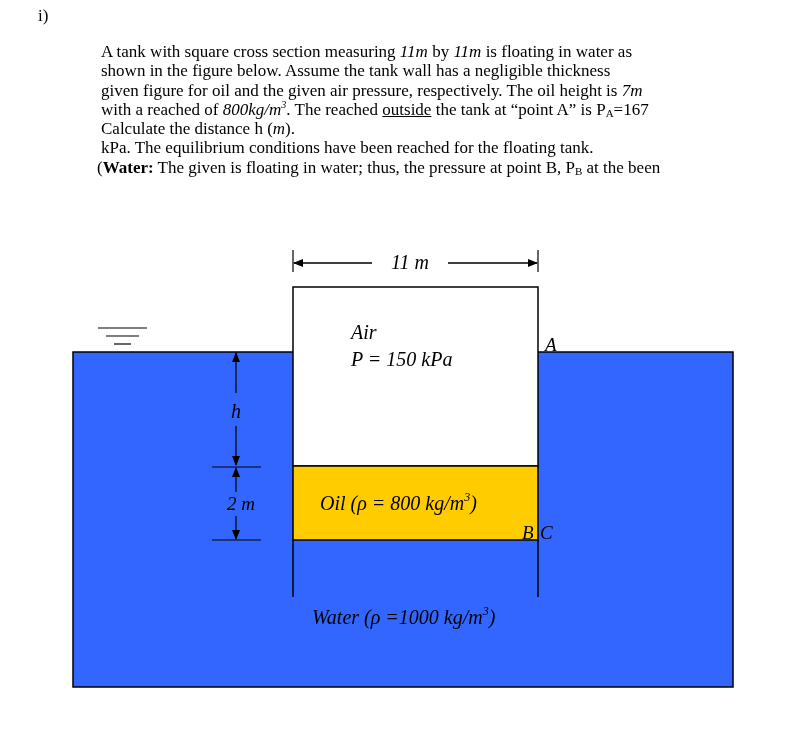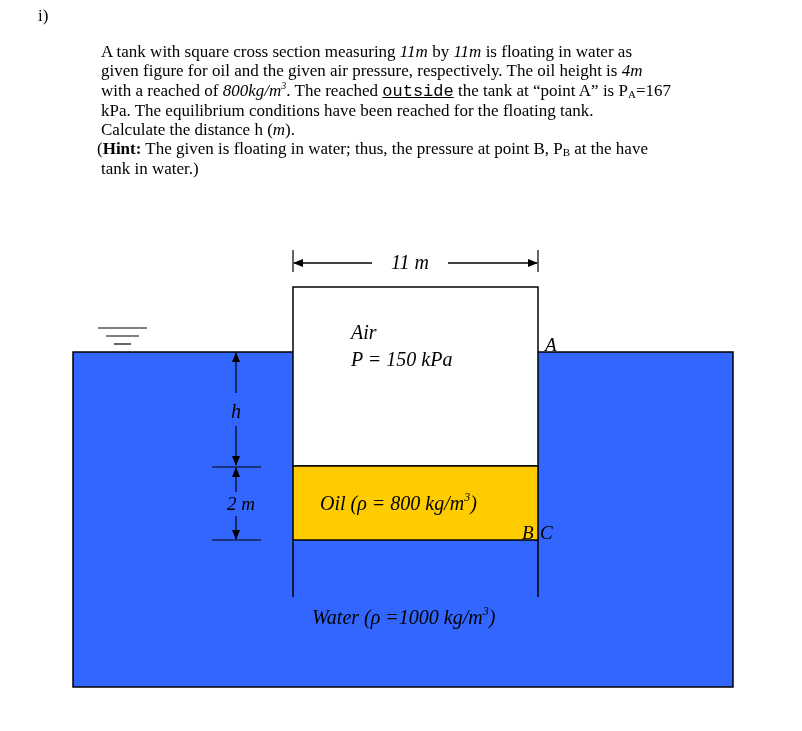--- a/index.html
+++ b/index.html
@@ -3,39 +3,39 @@
 <meta charset="utf-8">
 <style>
   html, body { margin:0; padding:0; background:#ffffff; }
   body { width:802px; height:731px; position:relative; overflow:hidden;
          font-family:"Liberation Serif", "DejaVu Serif", serif; color:#000; }
   .problem-num { position:absolute; left:38px; top:6px; font-size:17px; line-height:19px; }
   .problem-text { position:absolute; left:101px; top:6px; width:640px; font-size:17px; line-height:19.3px;margin-top:36px; }
   .problem-text p { margin:0; }
   .problem-text .hint { margin-left:-4px; }
   .it { font-style:italic; }
-  .u { text-decoration:underline;font-family:Liberation Mono, monospace; }
+  .u { text-decoration:underline; }
   sub { font-size:11px; vertical-align:-2px; line-height:0; }
   sup { font-size:10px; line-height:0; }
   .diagram { position:absolute; left:0; top:0; width:802px; height:731px; }
   .dlabel { font-family:"Liberation Serif", "DejaVu Serif", serif; font-style:italic; }
 </style>
 </head>
 <body>
 
 <div class="problem-num">i)</div>
 
 <div class="problem-text">
   <p><span>A tank with square cross section measuring </span><span class="it">11m</span><span> by </span><span class="it">11m</span><span> is floating in water as</span></p>
-  <p><span>given figure for oil and the given air pressure, respectively.  The oil height is </span><span class="it">4m</span></p>
+  <p>shown in the figure below. Assume the tank wall has a negligible thickness</p>
+  <p><span>given figure for oil and the given air pressure, respectively.  The oil height is </span><span class="it">7m</span></p>
   <p><span>with a reached of </span><span class="it">800kg/m</span><sup class="it">3</sup><span>. The reached </span><span class="u">outside</span><span> the tank at “point A” is P</span><sub>A</sub><span>=167</span></p>
+  <p><span>Calculate the distance h (</span><span class="it">m</span><span>).</span></p>
   <p>kPa.  The equilibrium conditions have been reached for the floating tank.</p>
-  <p><span>Calculate the distance h (</span><span class="it">m</span><span>).</span></p>
-  <p class="hint"><span>(</span><b>Hint:</b><span> The given is floating in water; thus, the pressure at point B, P</span><sub>B</sub><span> at the have</span></p>
-  <p>tank in water.)</p>
+  <p class="hint"><span>(</span><b>Water:</b><span> The given is floating in water; thus, the pressure at point B, P</span><sub>B</sub><span> at the been</span></p>
 </div>
 
 <svg class="diagram" width="802" height="731" viewBox="0 0 802 731" xmlns="http://www.w3.org/2000/svg">
   <defs>
     <marker id="arr" markerWidth="10" markerHeight="10" refX="9" refY="5" orient="auto" markerUnits="userSpaceOnUse">
       <path d="M0,1 L10,5 L0,9 Z" fill="#000"></path>
     </marker>
   </defs>
 
   <rect x="73" y="352" width="660" height="335" fill="#3366FF" stroke="#000" stroke-width="1.5"></rect>

